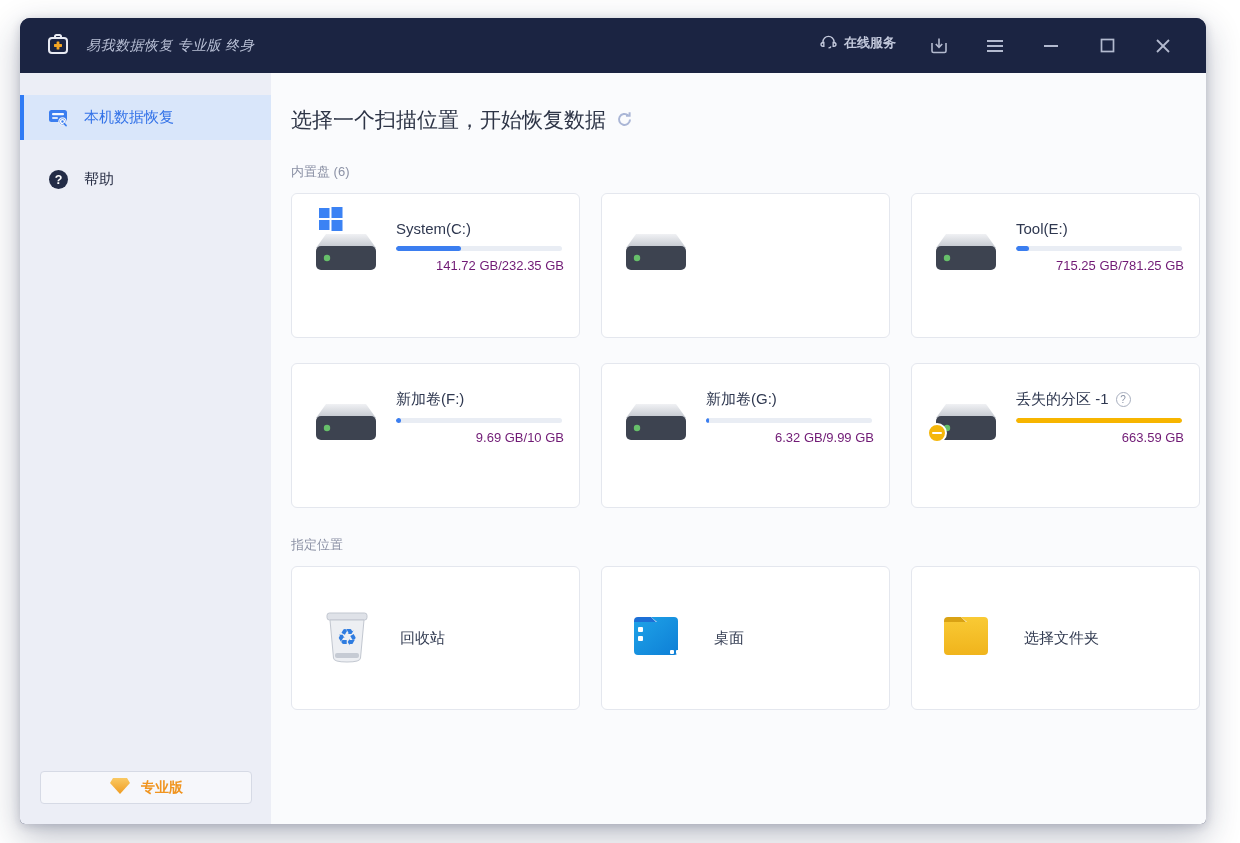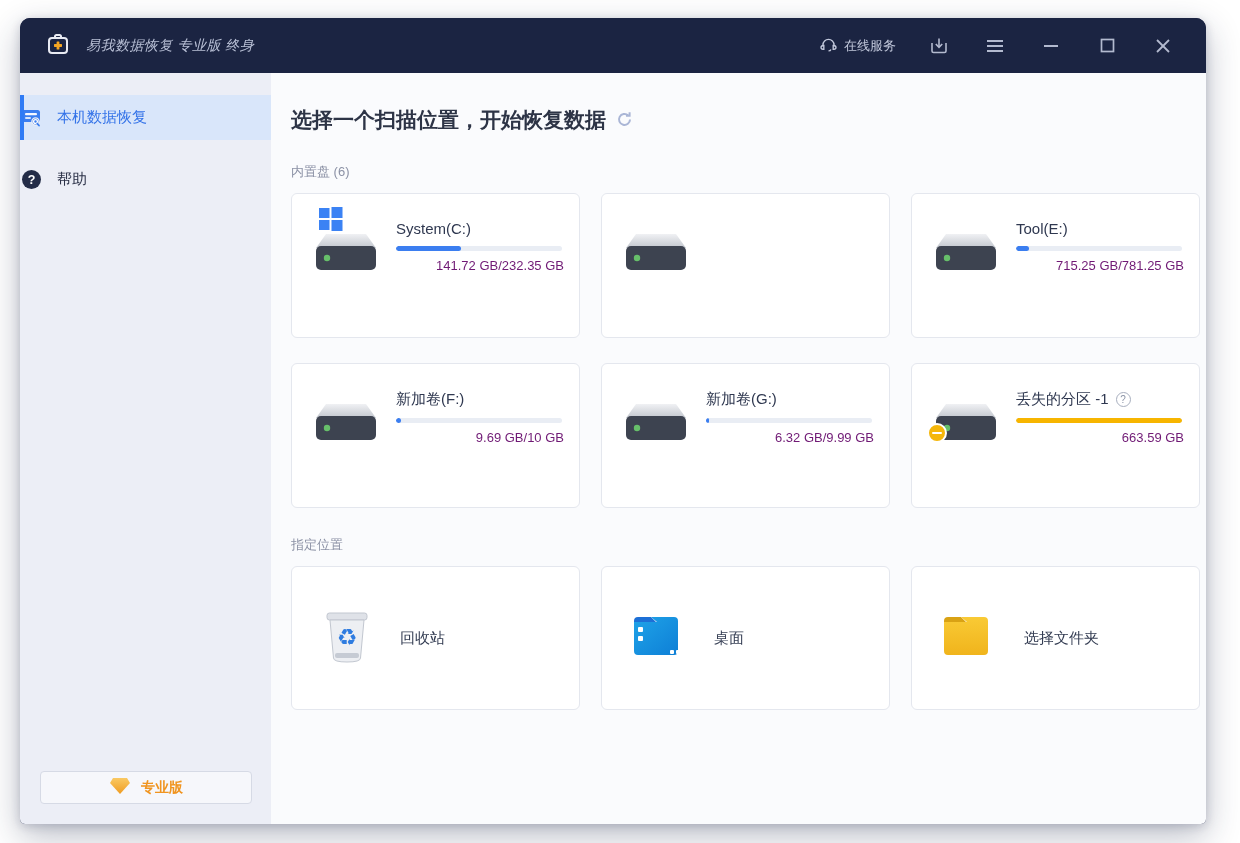--- a/index.html
+++ b/index.html
@@ -9,47 +9,47 @@
     position:absolute; left:20px; top:18px; width:1186px; height:806px;
     background:#1b2442; border-radius:10px 10px 5px 5px;
     box-shadow:0 12px 34px rgba(25,35,70,.30), 0 2px 10px rgba(25,35,70,.18);
     overflow:hidden;
   }
 
   
   .titlebar { height:55px; background:#1b2442; display:flex; align-items:center; justify-content:space-between; padding:0 30px 0 26px; }
   .tb-left { display:flex; align-items:center; gap:16px; }
   .app-title { color:#b9c0d6; font-size:14px; letter-spacing:.5px;font-style:italic; }
-  .tb-right { display:flex; align-items:center; gap:30px; }
+  .tb-right { display:flex; align-items:flex-start; gap:30px;font-weight:bold; }
   .tb-service { display:flex; align-items:center; gap:7px; color:#c2c8db; font-size:13px; cursor:pointer; }
   .tb-btn { display:flex; align-items:center; justify-content:center; width:26px; height:26px; cursor:pointer; }
   .tb-btn svg { display:block; }
 
   
   .win-body { display:flex; height:751px; }
   .sidebar { position:relative; width:251px; background:#ecEEf6; background:#eceef6; flex:none; }
   .main { flex:1; background:#fafbfd; padding:0 0 0 20px; overflow:hidden; }
 
   
   .side-items { padding-top:22px; display:flex; flex-direction:column; gap:17px; }
-  .side-item { position:relative; height:45px; display:flex; align-items:center; gap:15px; font-size:15px; color:#2b3147; cursor:pointer; }
+  .side-item { position:relative; height:45px; display:flex; align-items:center; gap:15px; padding-left:27px; font-size:15px; color:#2b3147; cursor:pointer; }
   .side-item.active { background:#d9e6fa; color:#3473e8; }
   .side-item.active::before { content:""; position:absolute; left:0; top:0; bottom:0; width:4px; background:#2f7bf5; }
   .side-item .s-icon { width:22px; height:22px; flex:none; display:flex; align-items:center; justify-content:center; }
 
   .edition-btn {
     position:absolute; left:20px; right:19px; bottom:20px; height:33px;
     border:1px solid #d6dae5; border-radius:4px; background:rgba(255,255,255,.55);
     display:flex; align-items:center; justify-content:center; gap:10px;
     color:#f0941f; font-size:14px; cursor:pointer;font-weight:bold;
   }
 
   
   .heading-row { display:flex; align-items:center; gap:10px; margin:33px 0 0 0; }
-  .heading { font-size:21px; color:#2d3446; font-weight:700; }
+  .heading { font-size:21px; color:#2d3446; font-weight:400; }
   .refresh { cursor:pointer; margin-top:3px; }
 
   .section-label { margin-top:29px; font-size:13px; color:#8b91a5; }
   .section-label.second { margin-top:28px; }
 
   .cards { margin-top:12px; display:grid; grid-template-columns:repeat(3,289px); grid-column-gap:21px; grid-row-gap:25px; }
 
   .card { position:relative; height:145px; background:#ffffff; border:1px solid #e4e7ee; border-radius:6px; cursor:pointer; }
 
   .drive-icon-wrap { position:absolute; left:22px; top:24px; width:68px; height:56px; }

